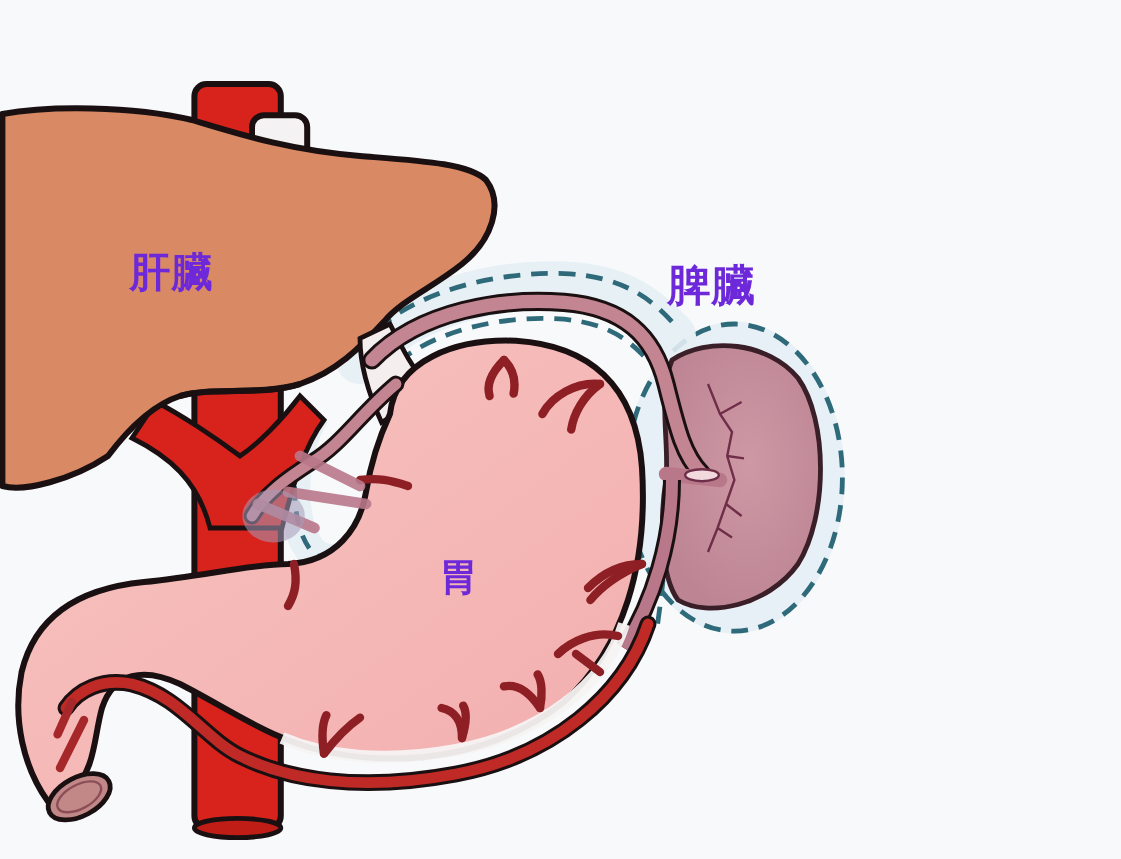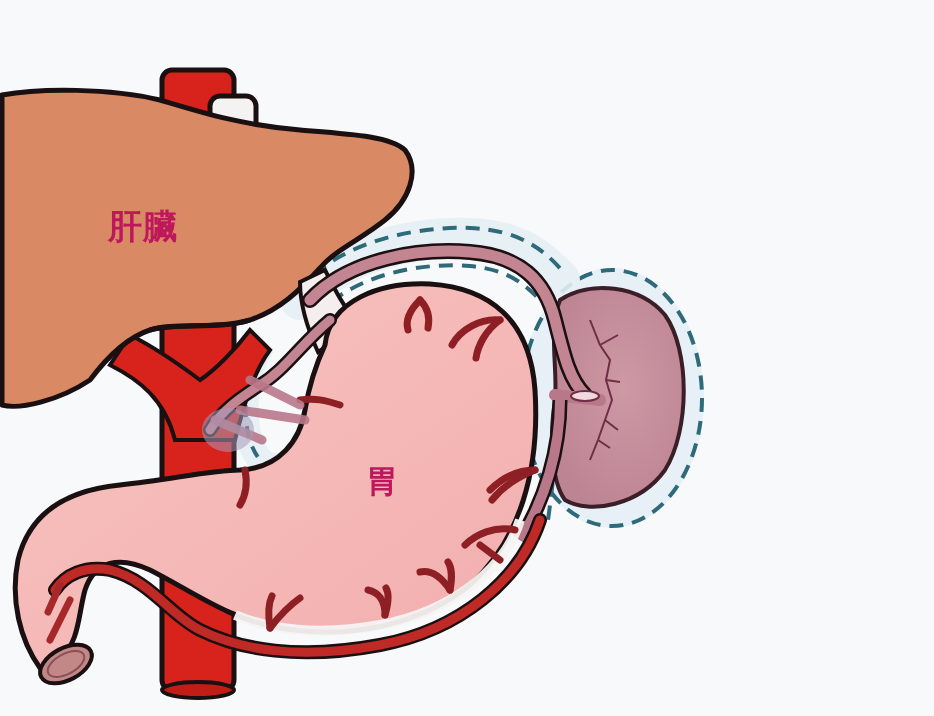--- a/index.html
+++ b/index.html
@@ -7,21 +7,21 @@
     width: 934px; height: 716px; overflow: hidden;
     background: #f7f9fb;
     font-family: "DejaVu Sans", sans-serif;
     position: relative;
   }
   #stage { position: absolute; left: 0; top: 0; width: 934px; height: 716px; }
   .label {
     position: absolute;
     font-family: "DejaVu Sans", sans-serif;
     font-weight: bold;
-    color: #be185d;
+    color: #6d28d9;
     letter-spacing: 1px;
     white-space: nowrap;
     text-align: center;
   }
   #label-liver { left: 108px; top: 204px; font-size: 34px; }
   #label-spleen { left: 556px; top: 214px; font-size: 36px; }
   #label-stomach { left: 366px; top: 460px; font-size: 32px; }
   #watermark {
     position: absolute; right: 38px; bottom: 16px;
     font-size: 24px; font-weight: bold; color: #ffffff;
@@ -150,14 +150,15 @@
       <path d="M330 320 C 300 345, 285 370, 260 385 C 240 398, 222 410, 210 430" fill="none" stroke="#1a1012" stroke-width="14" stroke-linecap="round"></path>
       <path d="M330 320 C 300 345, 285 370, 260 385 C 240 398, 222 410, 210 430" fill="none" stroke="#c48592" stroke-width="9" stroke-linecap="round"></path>
       <path d="M250 380 L 300 405 M 240 410 L 305 420 M 215 420 L 262 440" stroke="#b9788a" stroke-width="9" stroke-linecap="round" opacity="0.9"></path>
       <ellipse cx="228" cy="430" rx="26" ry="22" fill="#a89ab8" opacity="0.55"></ellipse>
     </g>
 
     <path d="M150 330 C 175 322, 215 330, 250 320" fill="none" stroke="#1a1012" stroke-width="5"></path>
   </svg>
 
   <div class="label" id="label-liver">肝臟</div>
+  <div class="label" id="label-spleen">脾臟</div>
   <div class="label" id="label-stomach">胃</div>
 </div>
 
 </body></html>

